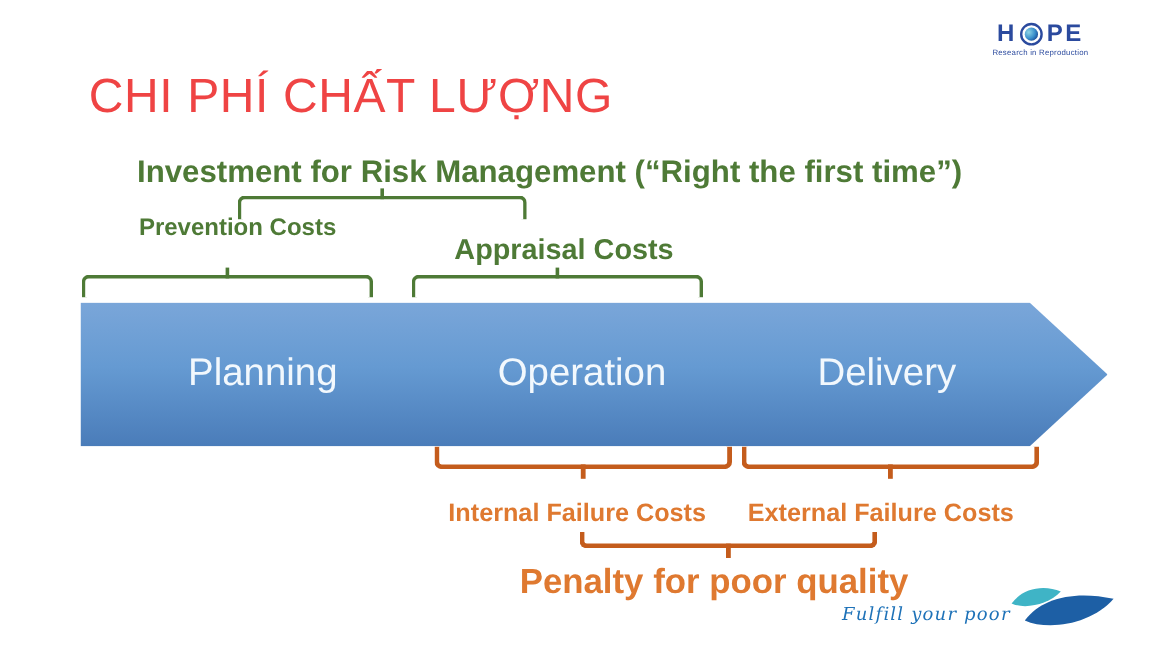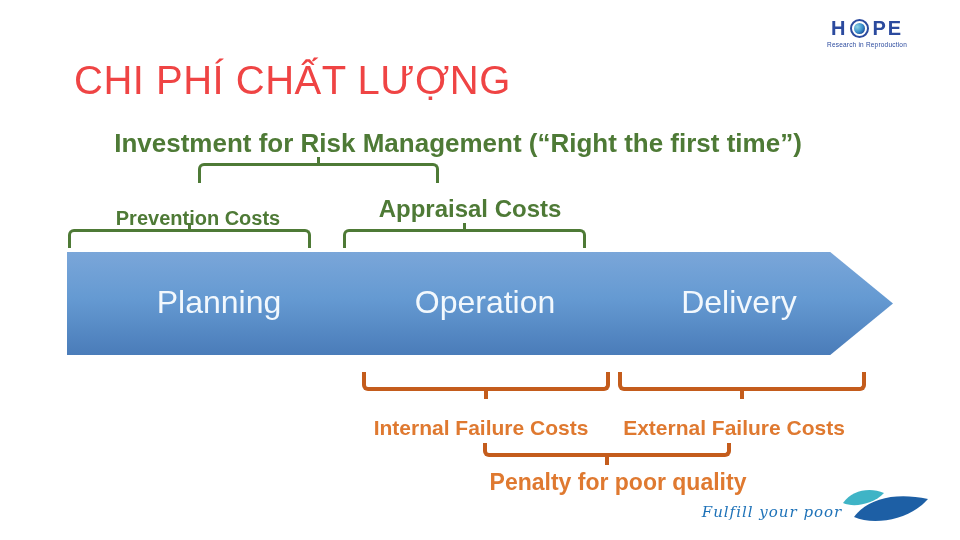--- a/index.html
+++ b/index.html
@@ -36,23 +36,24 @@
              bottom:100%; width:3.5px; height:9px; background:var(--green); }
 
   
   .br-up { border:4px solid var(--obr); border-top:none;
            border-radius:0 0 6px 6px; }
   .br-up::after { content:""; position:absolute; left:50%; margin-left:-2px;
            top:100%; width:4px; height:12px; background:var(--obr); }
 
   
   .arrow {
-    left:67px; top:252px; width:826px; height:103px;
+    left:67px; top:252px; width:826px; height:120px;
     background:linear-gradient(180deg, #7AA6D9 0%, #659AD2 45%, #4A7CB9 100%);
     clip-path:polygon(0% 0%, 92.4% 0%, 100% 50%, 92.4% 100%, 0% 100%);
+    padding-left:30px;
   }
   .stage-label { position:absolute; top:50%; transform:translate(-50%,-54%);
     font-size:32px; color:#F2F8FD; white-space:nowrap; }
 
   
   .tagline { font-family:"DejaVu Serif", serif; font-style:italic;
     font-size:15px; color:#1E72B8; letter-spacing:1px; }
 </style>
 </head>
 <body>
@@ -69,41 +70,41 @@
         </span>
       <span>PE</span>
     </div>
     <div class="hope-sub">Research in Reproduction</div>
   </div>
 
   <div class="abs cx gtext" style="left:458px; top:128px; font-size:26px;">Investment for Risk Management (“Right the first time”)</div>
 
   <div class="abs br-down" style="left:198px; top:163px; width:235px; height:17px;"></div>
 
-  <div class="abs cx gtext" style="left:198px; top:207px; font-size:20px;">Prevention Costs</div>
+  <div class="abs cx gtext" style="left:198px; top:179px; font-size:20px;">Prevention Costs</div>
   <div class="abs cx gtext" style="left:470px; top:195px; font-size:24px;">Appraisal Costs</div>
 
   <div class="abs br-down" style="left:68px; top:229px; width:237px; height:16px;"></div>
   <div class="abs br-down" style="left:343px; top:229px; width:237px; height:16px;"></div>
 
   <div class="abs arrow">
     <span class="stage-label" style="left:152px;">Planning</span>
     <span class="stage-label" style="left:418px;">Operation</span>
     <span class="stage-label" style="left:672px;">Delivery</span>
   </div>
 
   <div class="abs br-up" style="left:362px; top:372px; width:240px; height:15px;"></div>
   <div class="abs br-up" style="left:618px; top:372px; width:240px; height:15px;"></div>
 
   <div class="abs cx otext" style="left:481px; top:416px; font-size:21px;">Internal Failure Costs</div>
   <div class="abs cx otext" style="left:734px; top:416px; font-size:21px;">External Failure Costs</div>
 
   <div class="abs br-up" style="left:483px; top:443px; width:240px; height:10px;"></div>
 
-  <div class="abs cx otext" style="left:618px; top:469px; font-size:23px;">Penalty for poor quality</div>
+  <div class="abs cx otext" style="left:595px; top:469px; font-size:29px;">Penalty for poor quality</div>
 
   <div class="abs cx tagline" style="left:772px; top:503px;">Fulfill your poor</div>
 
   <svg class="abs" style="left:840px; top:486px;" width="94" height="42" viewBox="0 0 94 42">
     <path d="M3 17 C 12 4, 30 1, 44 7 C 34 18, 14 22, 3 17 Z" fill="#3FB4C6"></path>
     <path d="M14 31 C 28 12, 56 6, 88 13 C 70 34, 34 40, 14 31 Z" fill="#1D5FA5"></path>
   </svg>
 
 </div>
 

